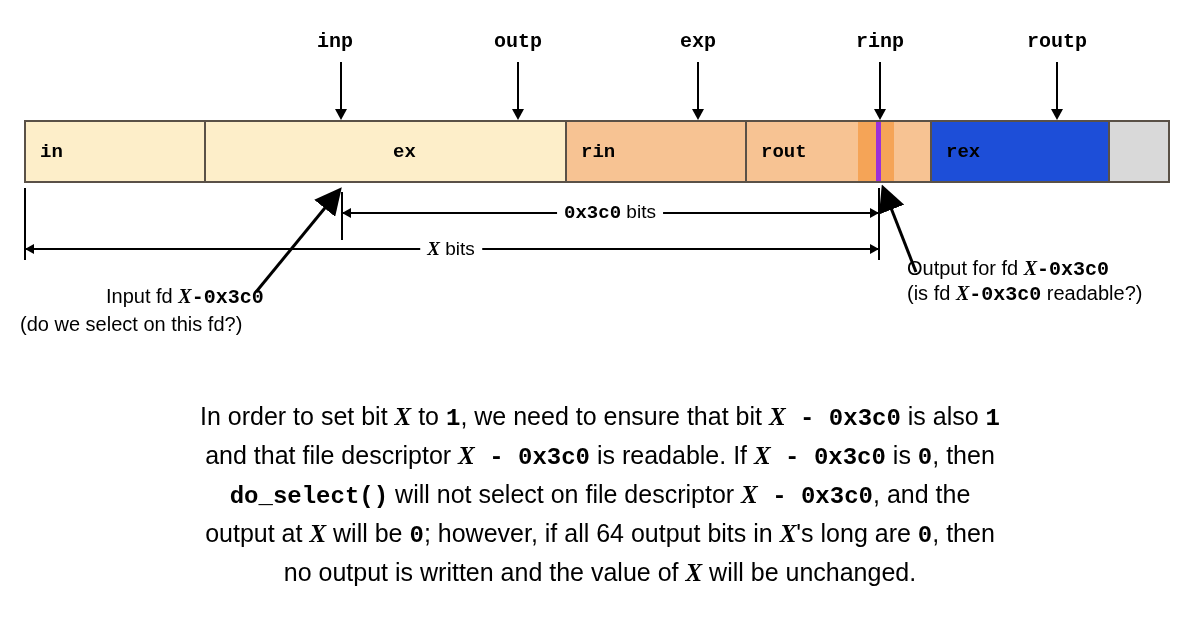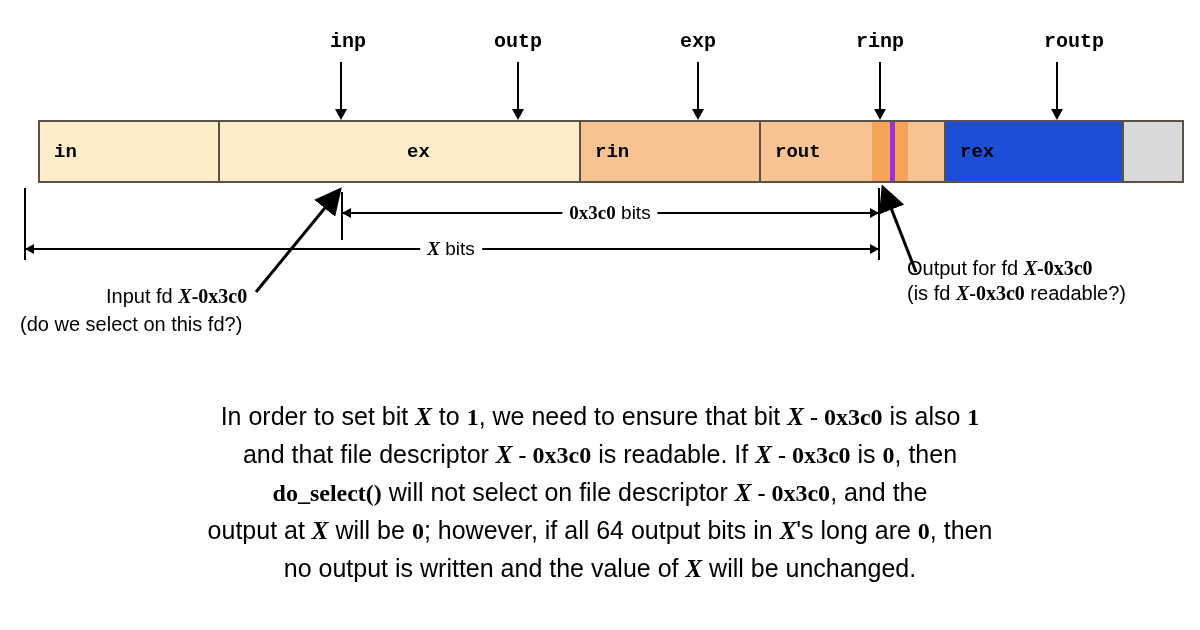--- a/index.html
+++ b/index.html
@@ -21,21 +21,21 @@
   .downarrow{width:2px;background:#000;transform:translateX(-1px);}
   .downarrow:after{
     content:"";position:absolute;left:-5px;bottom:-10px;
     width:0;height:0;border-left:6px solid transparent;
     border-right:6px solid transparent;border-top:11px solid #000;
   }
 
   
   #bar{
     position:absolute;left:24px;top:120px;width:1146px;height:63px;
-    border:2px solid #5a5147;box-sizing:border-box;background:#fdeec9;margin-left:14px;
+    border:2px solid #5a5147;box-sizing:border-box;background:#fdeec9;
   }
   .seg{
     position:absolute;top:0;height:100%;box-sizing:border-box;
     border-right:2px solid #5a5147;
   }
   .seg:last-child{border-right:none;}
   .seglabel{
     position:absolute;left:14px;top:50%;transform:translateY(-50%);
     font-family:"Liberation Mono","DejaVu Sans Mono",monospace;
     font-weight:bold;font-size:19px;
@@ -54,43 +54,43 @@
   .arrowR:after{
     content:"";position:absolute;right:-1px;top:-4px;width:0;height:0;
     border-top:5px solid transparent;border-bottom:5px solid transparent;
     border-left:9px solid #000;
   }
   .dimlabel{
     position:absolute;background:#fff;padding:0 7px;
     font-size:19px;line-height:19px;transform:translate(-50%,-50%);
     white-space:nowrap;
   }
-  .mono{font-family:Liberation Serif, serif;font-weight:bold;margin-top:20px;}
+  .mono{font-family:Liberation Mono, monospace;font-weight:bold;margin-top:20px;}
   .ital{font-style:italic;font-weight:bold;font-family:"Liberation Serif",serif;}
 
   
   .note{font-size:20px;line-height:25px;white-space:nowrap;}
 
   
   #para{
     position:absolute;left:150px;top:398px;width:900px;
     text-align:center;font-size:25px;line-height:37px;
   }
   #para .mono{font-size:24px;}
 </style>
 </head>
 <body>
 
 <div id="stage">
 
-  <div class="abs toplabel" style="left:348px;top:32px;">inp</div>
+  <div class="abs toplabel" style="left:335px;top:32px;">inp</div>
   <div class="abs toplabel" style="left:518px;top:32px;">outp</div>
   <div class="abs toplabel" style="left:698px;top:32px;">exp</div>
   <div class="abs toplabel" style="left:880px;top:32px;">rinp</div>
-  <div class="abs toplabel" style="left:1057px;top:32px;margin-left:17px;">routp</div>
+  <div class="abs toplabel" style="left:1057px;top:32px;">routp</div>
 
   <div class="abs downarrow" style="left:341px;top:62px;height:48px;"></div>
   <div class="abs downarrow" style="left:518px;top:62px;height:48px;"></div>
   <div class="abs downarrow" style="left:698px;top:62px;height:48px;"></div>
   <div class="abs downarrow" style="left:880px;top:62px;height:48px;"></div>
   <div class="abs downarrow" style="left:1057px;top:62px;height:48px;"></div>
 
   <div id="bar">
 
     <div class="seg" style="left:0px;width:180px;background:#fdeec9;">

